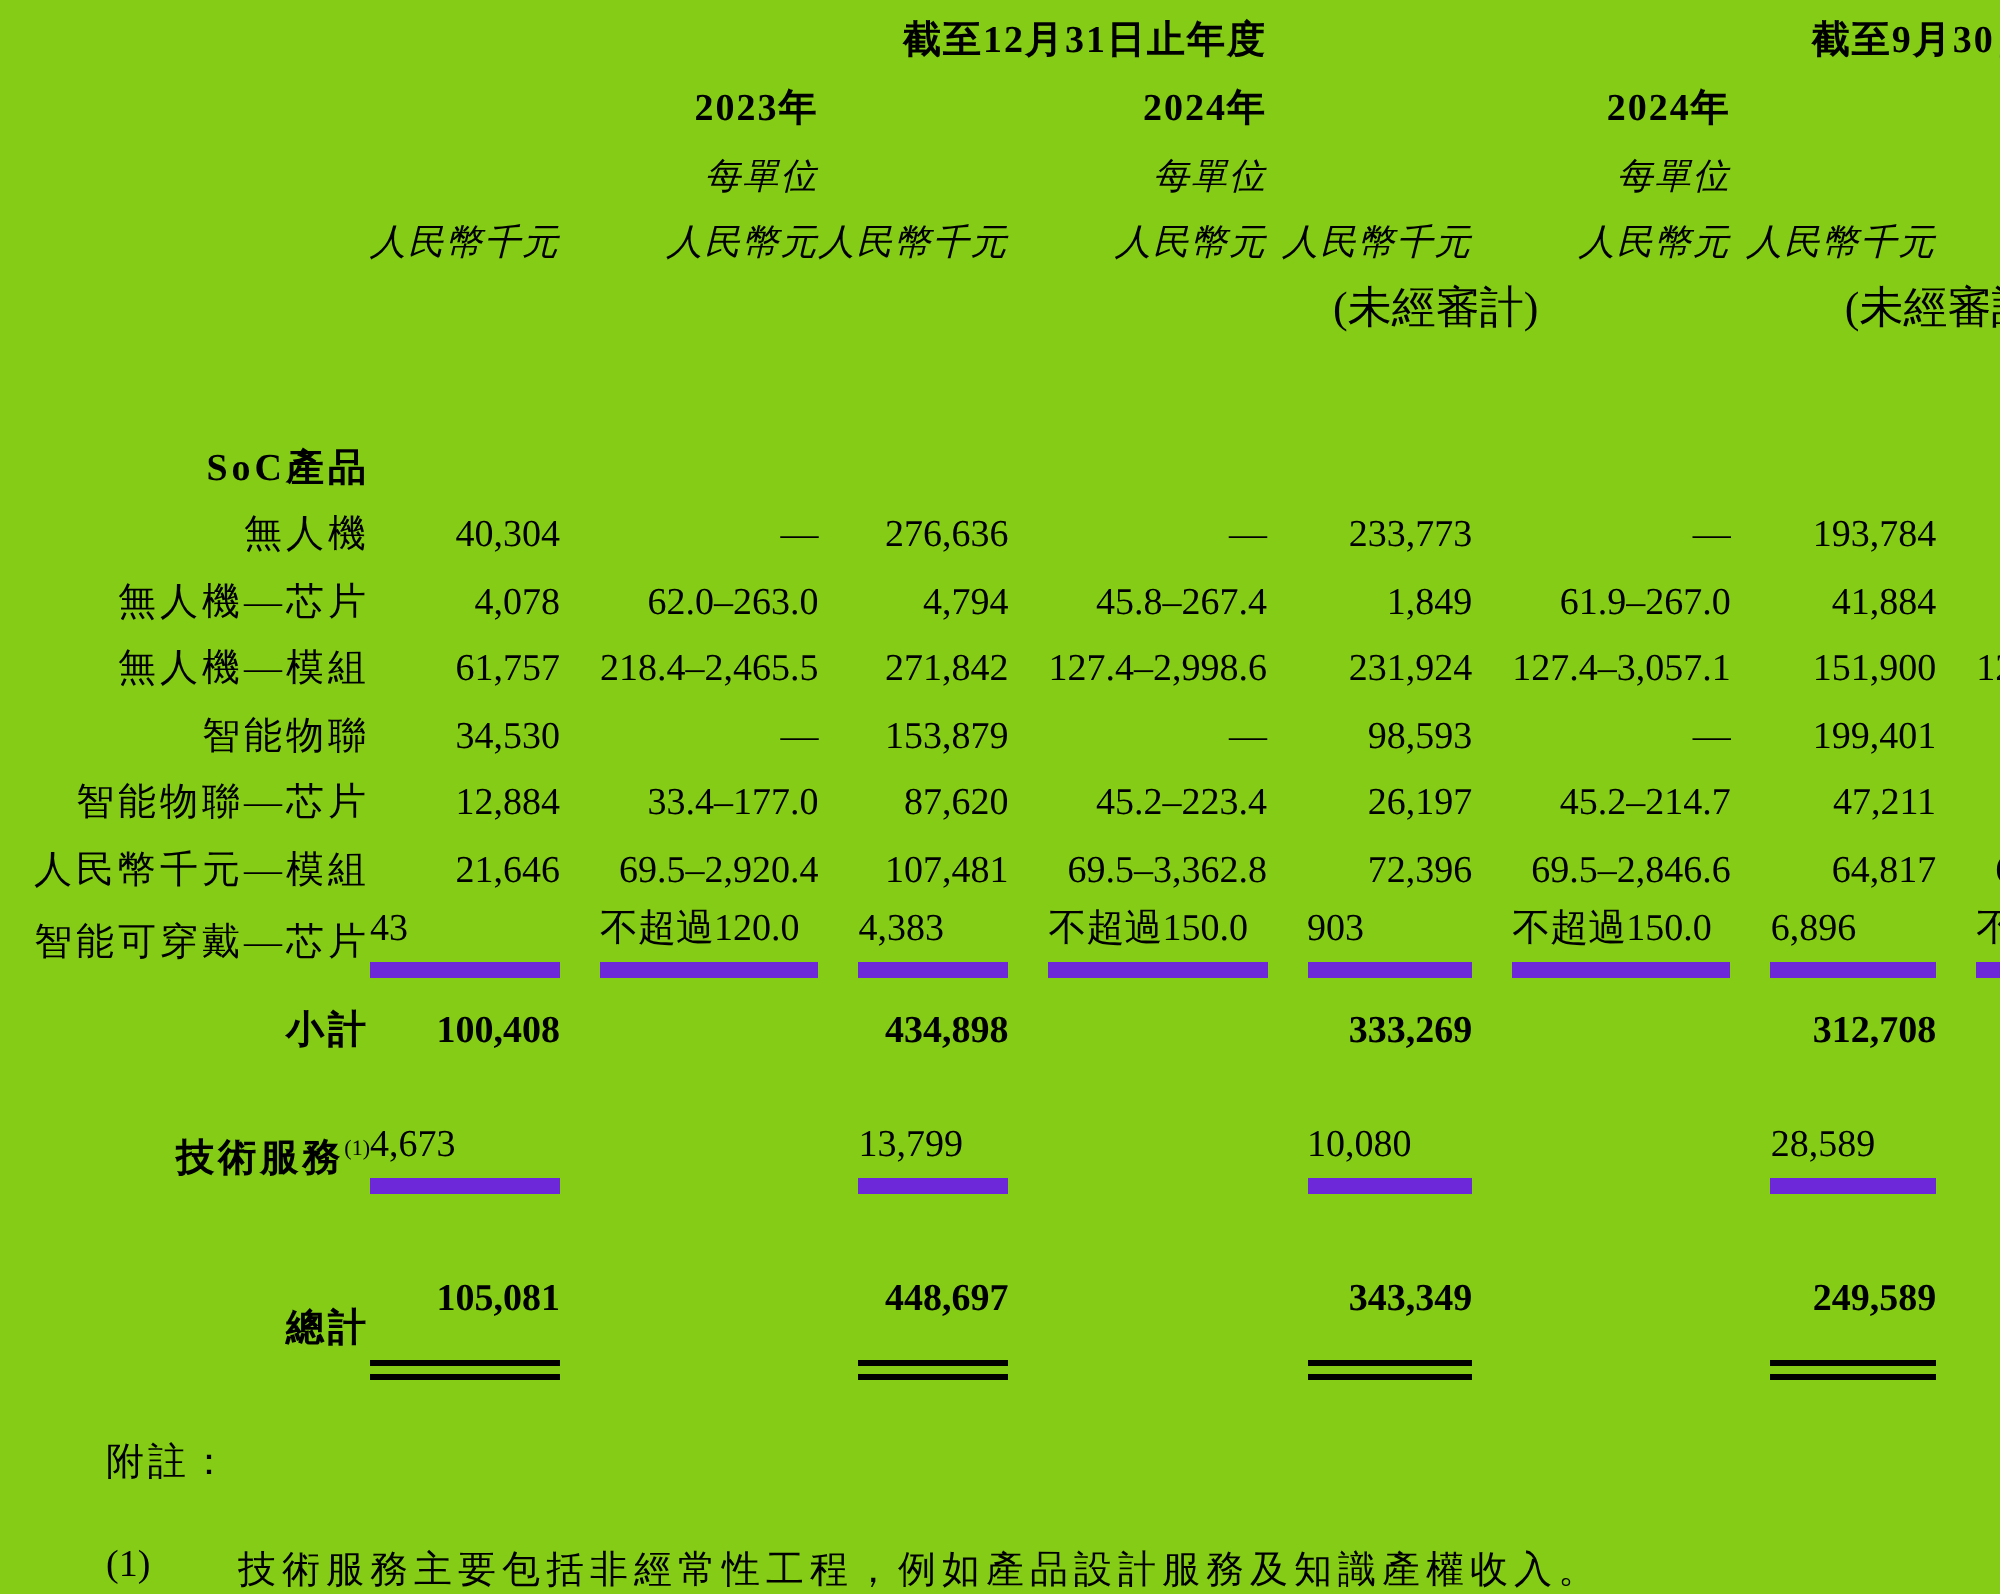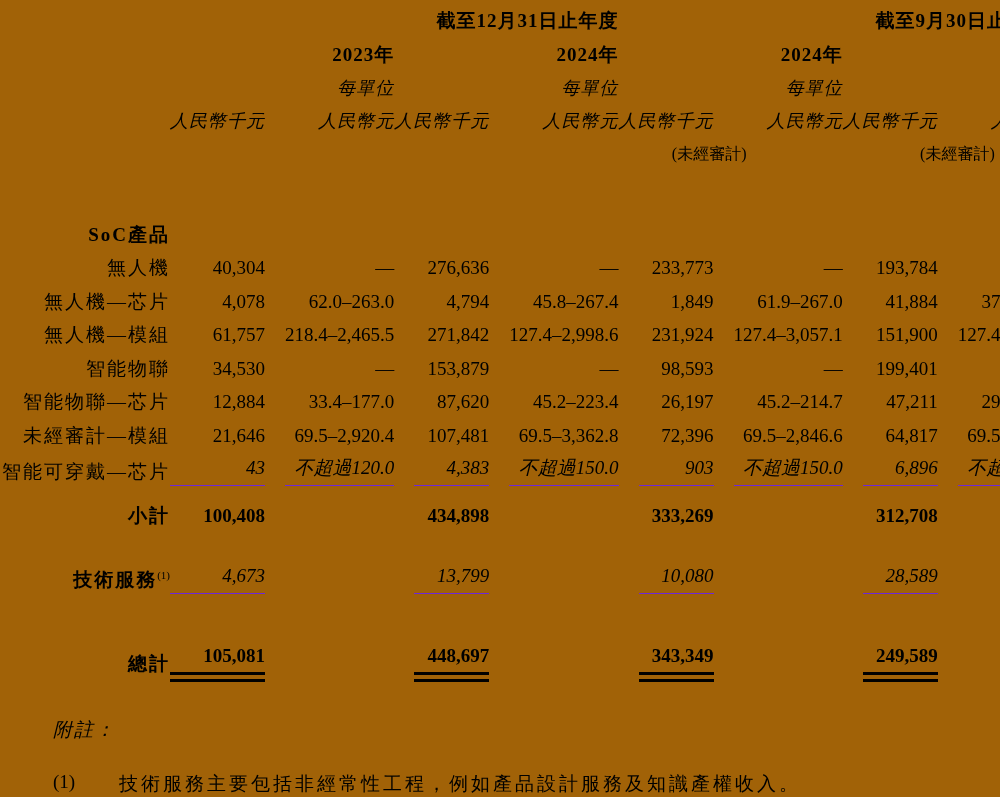--- a/index.html
+++ b/index.html
@@ -1,53 +1,53 @@
 <!DOCTYPE html>
 <html><head>
 <meta charset="utf-8">
 <style>
   html,body { margin:0; padding:0; background:#fff; }
   .page {
-    position:relative; width:1000px; height:797px; background:#a16207; color:#000000;
+    position:relative; width:1000px; height:797px; background:#84cc16; color:#000000;
     font-family:"Liberation Serif","DejaVu Serif",serif; overflow:hidden;
   }
   table.main { border-collapse:collapse; table-layout:fixed; margin:4px 0 0 2px; }
   table.main td {
     padding:0; font-size:19px; line-height:1.15; text-align:right;
     vertical-align:middle; white-space:nowrap; overflow:visible;
   }
   td.lbl { text-align:left; letter-spacing:2px; }
   td.lbl.ind { padding-left:15px;text-align:right; }
   .b { font-weight:bold; }
   tr.h1 { height:34px; } tr.h2 { height:34px; }
   tr.h3 { height:33px; } tr.h4 { height:33px; } tr.h5 { height:32px; }
   tr.h1 td, tr.h2 td { font-weight:bold; }
   td.ctr { text-align:center; letter-spacing:1px; }
   td.pl5  { padding-left:5px; }
   td.pl13 { padding-left:13px; }
   td.pl17 { padding-left:17px; }
   td.pl22 { padding-left:22px; }
   td.pl29 { padding-left:29px; }
   tr.h3 td, tr.h4 td { font-style:italic; letter-spacing:1px; font-size:18px; }
-  tr.h5 td { font-size:16px; }
+  tr.h5 td { font-size:22px;text-align:center; }
   .sh1 { position:relative; left:33px; }
   .sh2 { position:relative; left:57px; }
   tr.sp48 { height:48px; } tr.sp8 { height:8px; }
   tr.sp28 { height:28px; } tr.sp40 { height:40px; }
   tr.d { height:33.5px; }
   tr.d td:nth-child(n+3) { padding-left:20px; }
   tr.dul { height:38px; }
   tr.sum { height:34px; }
   tr.tech { height:38px; }
   tr.tot { height:50px; }
-  .u  { display:block; text-align:right; border-bottom:1px solid #6d28d9; padding-bottom:6px;font-style:italic; }
-  .uu { display:block; text-align:right; border-bottom:10px double #000; padding-bottom:6px; }
+  .u  { display:block; text-align:left; border-bottom:8px solid #6d28d9; padding-bottom:6px; }
+  .uu { display:block; text-align:right; border-bottom:10px double #000; padding-bottom:20px; }
   sup.fn { font-size:11px; font-weight:normal; letter-spacing:0; vertical-align:super; line-height:0; }
   .notes { padding-left:53px; margin-top:28px; }
-  .notes-heading { font-style:italic; font-size:19px; letter-spacing:2px; }
+  .notes-heading { font-size:19px; letter-spacing:2px; }
   .note-item { margin-top:28px; font-size:19px; display:flex; }
   .note-num { display:inline-block; width:50px; flex:0 0 50px; }
   .note-text { letter-spacing:3px;margin-left:16px; }
 </style>
 </head>
 <body>
 
 <div class="page">
   <table class="main">
     <colgroup>
@@ -183,21 +183,21 @@
       <td><span>33.4–177.0</span></td>
       <td><span>87,620</span></td>
       <td><span>45.2–223.4</span></td>
       <td><span>26,197</span></td>
       <td><span>45.2–214.7</span></td>
       <td><span>47,211</span></td>
       <td><span>29.8–159.3</span></td>
     </tr>
 
     <tr class="d">
-      <td class="lbl ind"><span>未經審計—模組</span></td>
+      <td class="lbl ind"><span>人民幣千元—模組</span></td>
       <td><span>21,646</span></td>
       <td><span>69.5–2,920.4</span></td>
       <td><span>107,481</span></td>
       <td><span>69.5–3,362.8</span></td>
       <td><span>72,396</span></td>
       <td><span>69.5–2,846.6</span></td>
       <td><span>64,817</span></td>
       <td><span>69.5–3,308.0</span></td>
     </tr>
 

